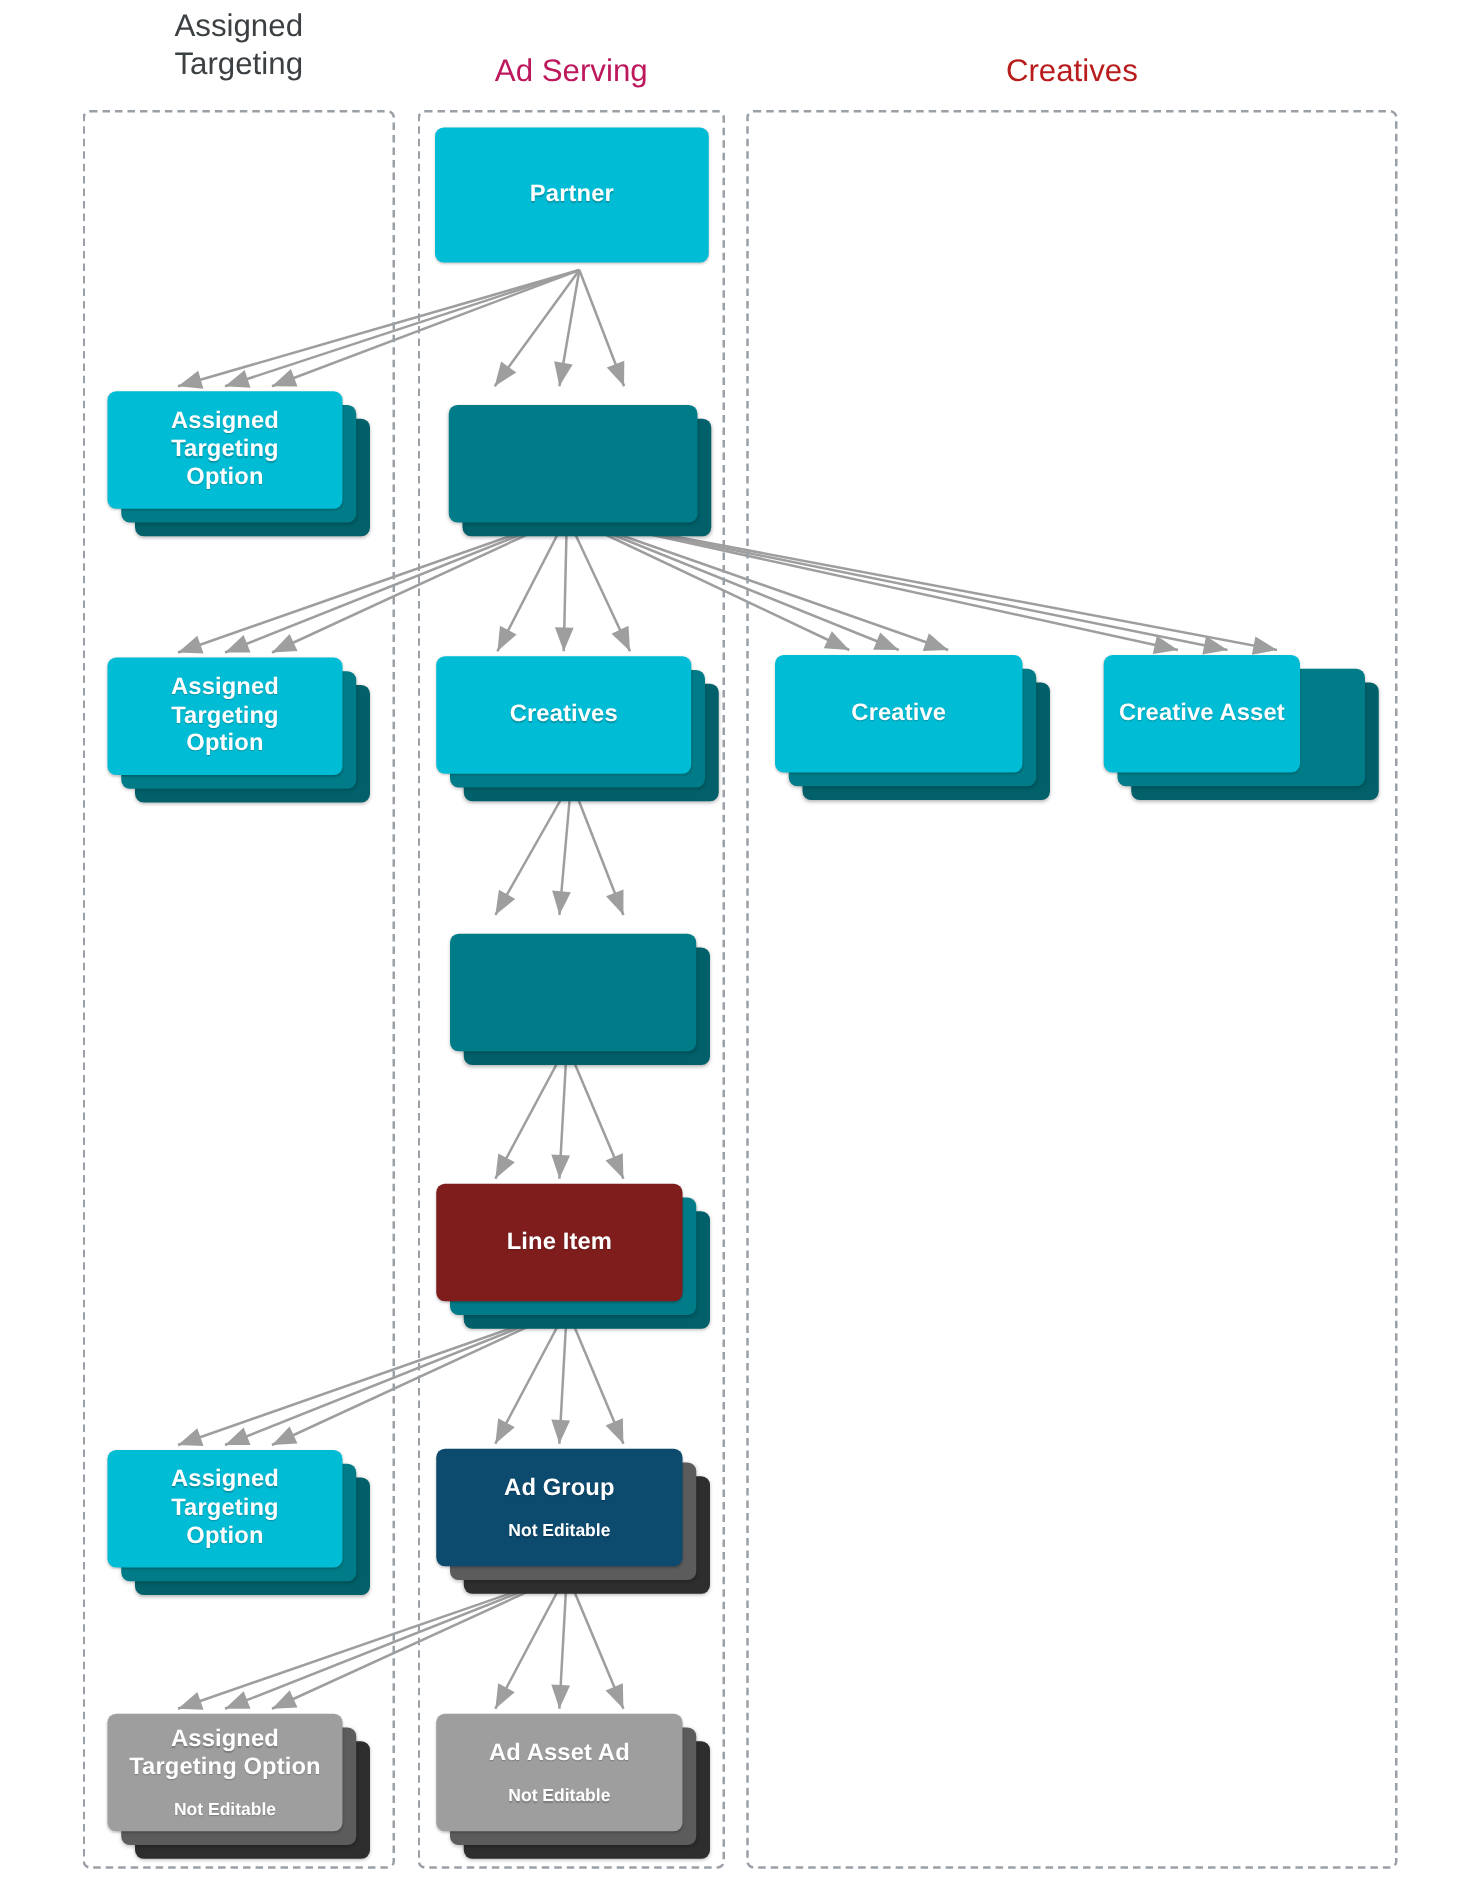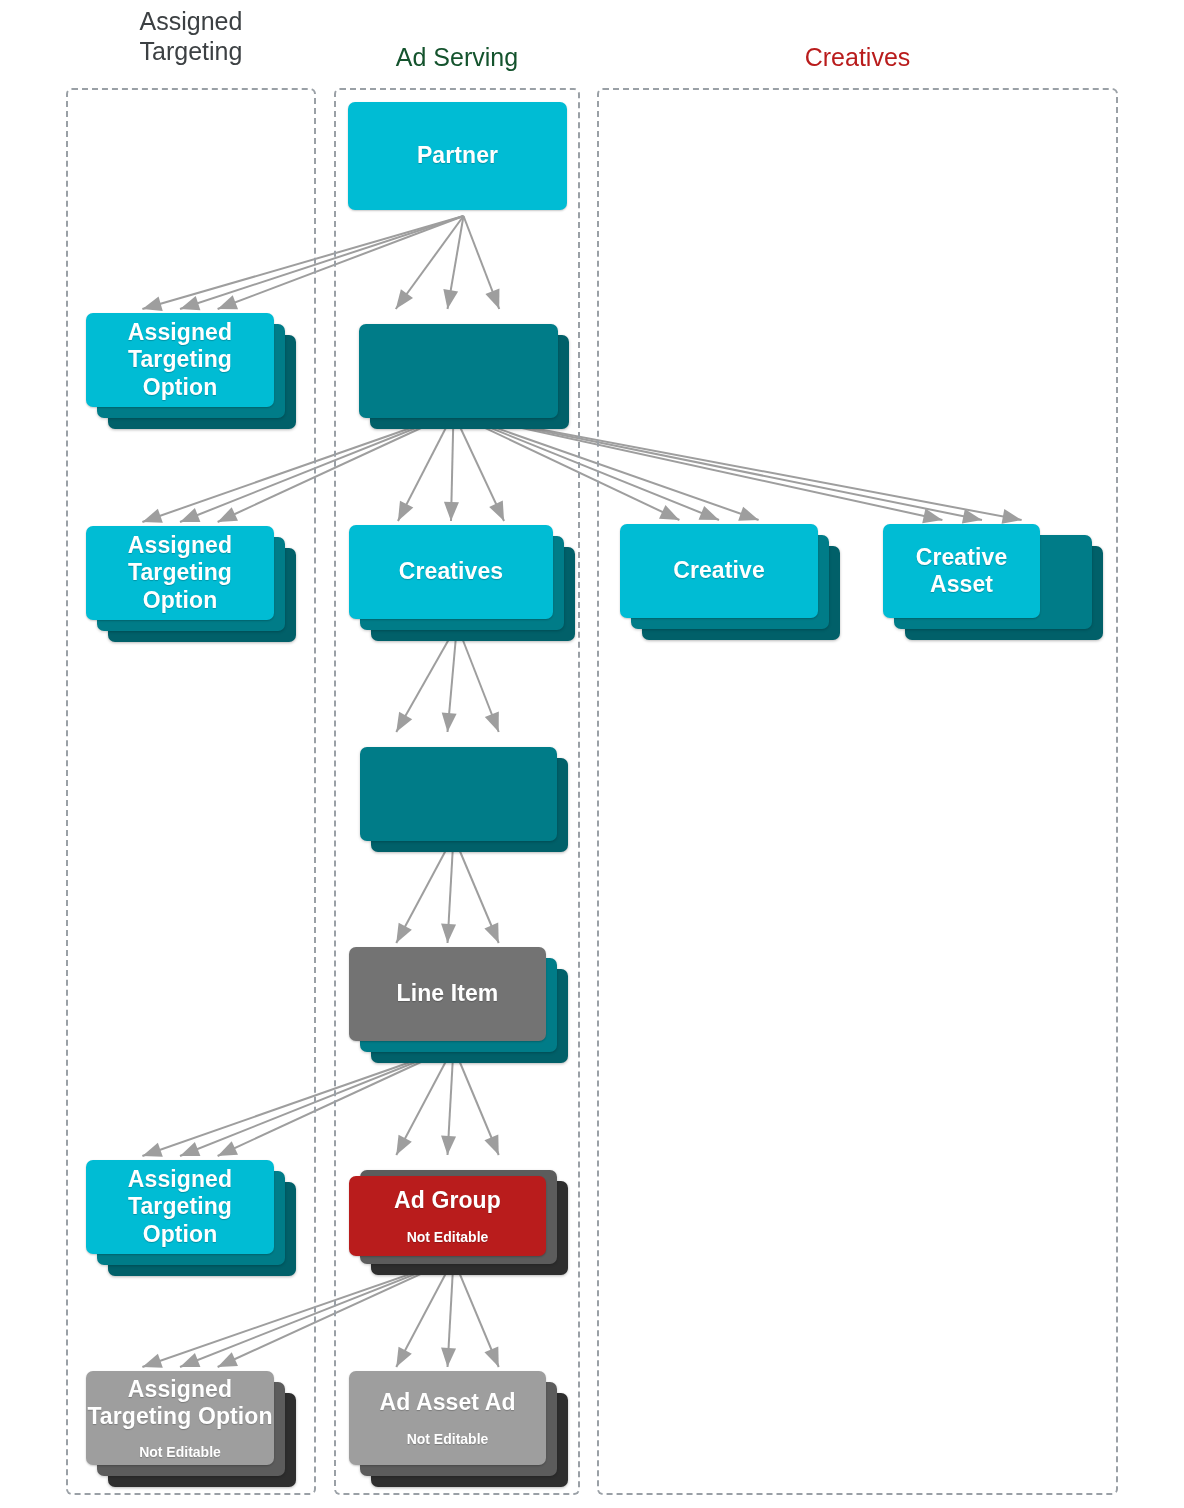--- a/index.html
+++ b/index.html
@@ -47,21 +47,21 @@
   .card.face {
     display: flex;
     flex-direction: column;
     align-items: center;
     justify-content: center;
     text-align: center;
     color: #ffffff;
     box-shadow: 0 1px 2px rgba(0,0,0,0.22);
   }
   .node-label {
-    font-size: 23px;
+    font-size: 19px;
     font-weight: bold;
     line-height: 1.18;
     letter-spacing: 0.1px;
     text-shadow: 0 1px 1px rgba(0,0,0,0.22);
   }
   .node-sub {
     font-size: 14px;
     font-weight: bold;
     margin-top: 14px;
     text-shadow: 0 1px 1px rgba(0,0,0,0.22);
@@ -165,21 +165,21 @@
         <polygon points="0,0 -19,-7.5 -19,7.5" fill="#9e9e9e" transform="translate(142.4,1367) rotate(160.8552867017614)"></polygon>
         <line x1="453.5" y1="1259" x2="180" y2="1367" stroke="#9e9e9e" stroke-width="2"></line>
         <polygon points="0,0 -19,-7.5 -19,7.5" fill="#9e9e9e" transform="translate(180,1367) rotate(158.45186985946683)"></polygon>
         <line x1="453.5" y1="1259" x2="217.6" y2="1367" stroke="#9e9e9e" stroke-width="2"></line>
         <polygon points="0,0 -19,-7.5 -19,7.5" fill="#9e9e9e" transform="translate(217.6,1367) rotate(155.400693236299)"></polygon>
       </g>
     </svg>
   <div id="titles">
       <div class="col-title" style="left: 66px; top: 6px; width: 250px; color: rgb(60, 64, 67);">Assigned
 Targeting</div>
-      <div class="col-title" style="left: 334px; top: 42px; width: 246px; color: #14532d;">Ad Serving</div>
+      <div class="col-title" style="left: 334px; top: 42px; width: 246px; color: #be185d;">Ad Serving</div>
       <div class="col-title" style="left: 597px; top: 42px; width: 521px; color: #b91c1c;">Creatives</div>
     </div>
   <div id="boxes">
       <div class="group-box" style="left: 66px; top: 88px; width: 250px; height: 1407px; border-color: rgb(154, 160, 166);"></div>
       <div class="group-box" style="left: 334px; top: 88px; width: 246px; height: 1407px; border-color: rgb(154, 160, 166);"></div>
       <div class="group-box" style="left: 597px; top: 88px; width: 521px; height: 1407px; border-color: rgb(154, 160, 166);"></div>
     </div>
   <div id="nodes">
       <div class="node" style="left: 348px; top: 102px; width: 243px; height: 132px;">
         <div class="card face" style="left: 0px; top: 0px; width: 219px; height: 108px; background: rgb(0, 188, 212);">
@@ -229,37 +229,37 @@
           <div class="node-label" style="white-space: pre-line;">Creative Asset</div>
         </div>
       </div>
       <div class="node" style="left: 349px; top: 736px; width: 221px; height: 118px;">
         <div class="card l3" style="left: 22px; top: 22px; width: 197px; height: 94px; background: rgb(1, 96, 105); box-shadow: rgba(0, 0, 0, 0.28) 0px 1px 3px;"></div>
         <div class="card l2" style="left: 11px; top: 11px; width: 197px; height: 94px; background: rgb(0, 124, 136); box-shadow: rgba(0, 0, 0, 0.22) 0px 1px 3px;"></div>
       </div>
       <div class="node" style="left: 349px; top: 947px; width: 221px; height: 118px;">
         <div class="card l3" style="left: 22px; top: 22px; width: 197px; height: 94px; background: rgb(1, 96, 105); box-shadow: rgba(0, 0, 0, 0.28) 0px 1px 3px;"></div>
         <div class="card l2" style="left: 11px; top: 11px; width: 197px; height: 94px; background: rgb(0, 124, 136); box-shadow: rgba(0, 0, 0, 0.22) 0px 1px 3px;"></div>
-        <div class="card face" style="left: 0px; top: 0px; width: 197px; height: 94px; background: #737373;">
+        <div class="card face" style="left: 0px; top: 0px; width: 197px; height: 94px; background: #7f1d1d;">
           <div class="node-label" style="white-space: pre-line;">Line Item</div>
         </div>
       </div>
       <div class="node" style="left: 86px; top: 1160px; width: 212px; height: 118px;">
         <div class="card l3" style="left: 22px; top: 22px; width: 188px; height: 94px; background: rgb(1, 96, 105); box-shadow: rgba(0, 0, 0, 0.28) 0px 1px 3px;"></div>
         <div class="card l2" style="left: 11px; top: 11px; width: 188px; height: 94px; background: rgb(0, 124, 136); box-shadow: rgba(0, 0, 0, 0.22) 0px 1px 3px;"></div>
         <div class="card face" style="left: 0px; top: 0px; width: 188px; height: 94px; background: rgb(0, 188, 212);">
           <div class="node-label" style="white-space: pre-line;">Assigned
 Targeting
 Option</div>
         </div>
       </div>
       <div class="node" style="left: 349px; top: 1159px; width: 221px; height: 118px;">
         <div class="card l3" style="left: 22px; top: 22px; width: 197px; height: 94px; background: rgb(46, 46, 46); box-shadow: rgba(0, 0, 0, 0.28) 0px 1px 3px;"></div>
         <div class="card l2" style="left: 11px; top: 11px; width: 197px; height: 94px; background: rgb(92, 92, 92); box-shadow: rgba(0, 0, 0, 0.22) 0px 1px 3px;"></div>
-        <div class="card face" style="left: 0px; top: 17px; width: 197px; height: 80px; background: #b91c1c;">
+        <div class="card face" style="left: 0px; top: 0px; width: 197px; height: 94px; background: #0c4a6e;">
           <div class="node-label" style="white-space: pre-line;">Ad Group</div>
           <div class="node-sub">Not Editable</div>
         </div>
       </div>
       <div class="node" style="left: 86px; top: 1371px; width: 212px; height: 118px;">
         <div class="card l3" style="left: 22px; top: 22px; width: 188px; height: 94px; background: rgb(46, 46, 46); box-shadow: rgba(0, 0, 0, 0.28) 0px 1px 3px;"></div>
         <div class="card l2" style="left: 11px; top: 11px; width: 188px; height: 94px; background: rgb(92, 92, 92); box-shadow: rgba(0, 0, 0, 0.22) 0px 1px 3px;"></div>
         <div class="card face" style="left: 0px; top: 0px; width: 188px; height: 94px; background: rgb(158, 158, 158);">
           <div class="node-label" style="white-space: pre-line;">Assigned
 Targeting Option</div>

